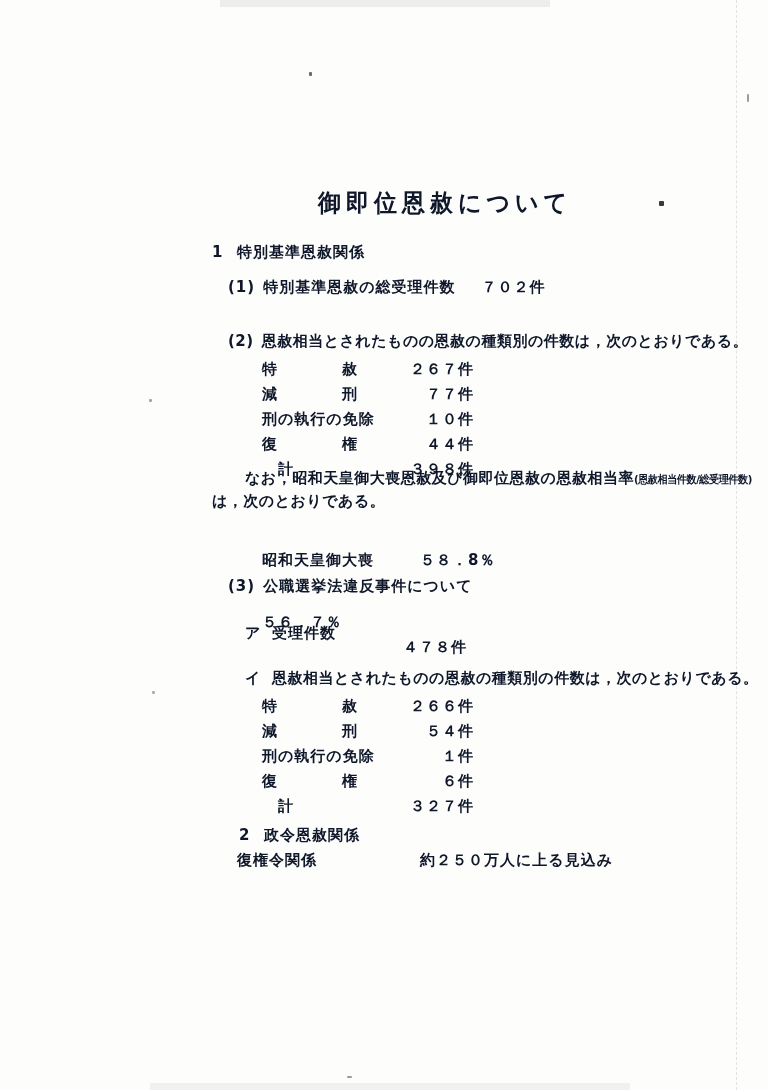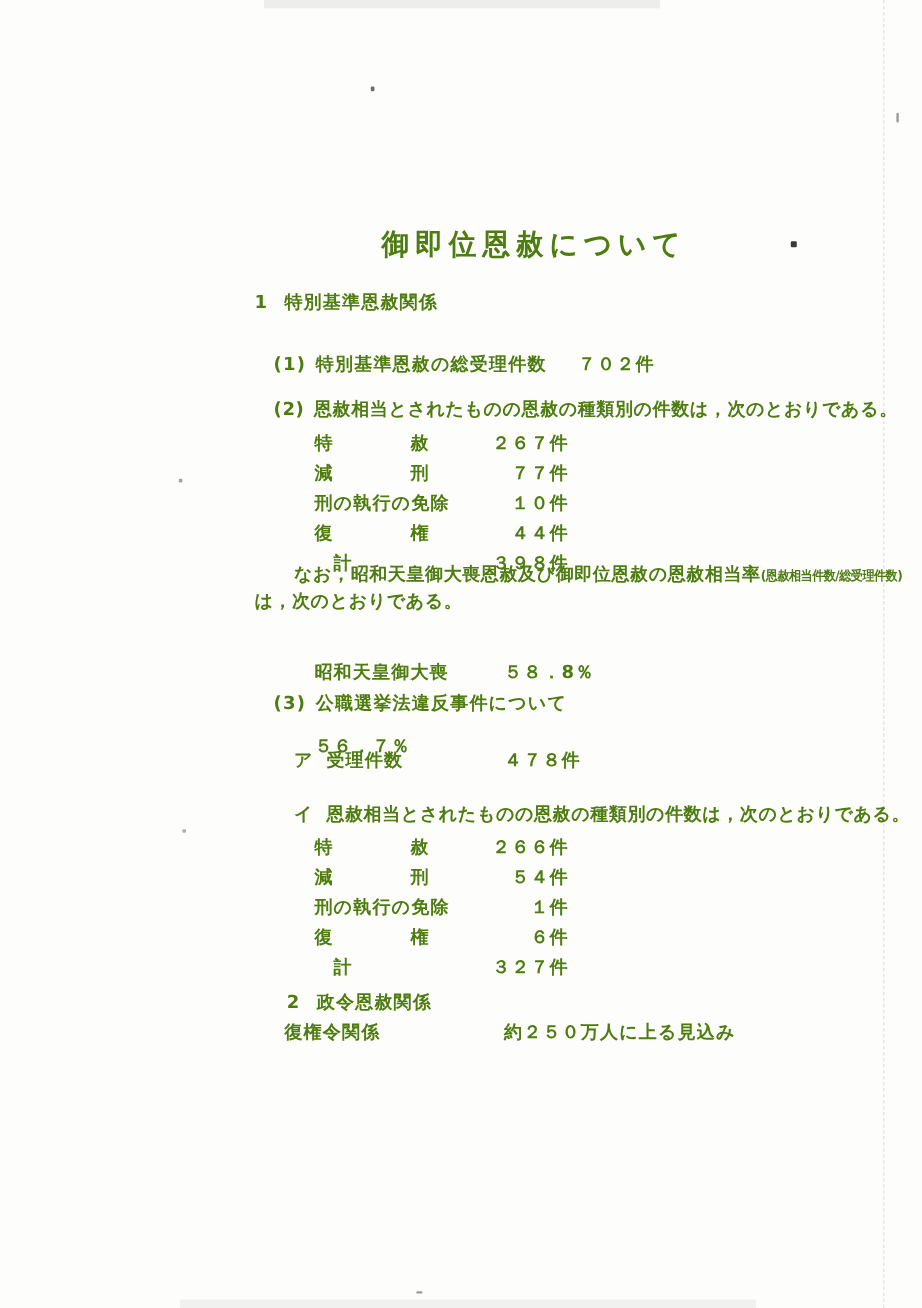--- a/index.html
+++ b/index.html
@@ -6,21 +6,21 @@
   body{
     width:768px;height:1090px;
     background:#ffffff;
     font-family:"DejaVu Sans", sans-serif;
     overflow:hidden;
   }
   .page{
     position:relative;
     width:768px;height:1090px;
     background:#fdfdfc;
-    color:#4d7c0f;
+    color:#0f172a;
     font-weight:700;
     -webkit-font-smoothing:antialiased;
   }
   
   .scan-band-top{position:absolute;left:220px;top:0;width:330px;height:7px;background:#ededed;}
   .scan-band-bottom{position:absolute;left:150px;top:1083px;width:480px;height:7px;background:#f1f1f1;}
   .edge-line{position:absolute;top:0;left:736px;width:0;height:1090px;border-left:1px dashed #d8d8d8;opacity:.7;}
 
   .doc-title{
     position:absolute;left:318px;top:188px;
@@ -80,21 +80,21 @@
   <div class="speck dot-top"></div>
   <div class="speck dot-left1"></div>
   <div class="speck dot-left2"></div>
   <div class="speck dot-bottom"></div>
   <div class="speck tick-right"></div>
 
   <div class="line sec-head" style="left:212px;top:243px;">
     <span class="num">1</span><span>特別基準恩赦関係</span>
   </div>
 
-  <div class="line" style="left:228px;top:294px;">
+  <div class="line" style="left:228px;top:278px;">
     <span class="item-label">(1)</span><span>特別基準恩赦の総受理件数</span><span class="inline-value">７０２件</span>
   </div>
 
   <div class="line" style="left:228px;top:332px;letter-spacing:.5px;">
     <span class="item-label">(2)</span><span>恩赦相当とされたものの恩赦の種類別の件数は，次のとおりである。</span>
   </div>
 
   <div class="amnesty-table" style="top:357px;">
     <div class="t-row">
       <span class="t-label">特　　　　赦</span>
@@ -131,21 +131,21 @@
     <div class="r-row">
       <span class="r-value">５６．７％</span>
     </div>
   </div>
 
   <div class="line" style="left:228px;top:577px;">
     <span class="item-label">(3)</span><span>公職選挙法違反事件について</span>
   </div>
 
   <div class="line" style="left:245px;top:624px;">
-    <span class="kana-label">ア</span><span class="sub-text">受理件数</span><span class="sub-value" style="left:175px;">４７８件</span>
+    <span class="kana-label">ア</span><span class="sub-text">受理件数</span><span class="sub-value" style="left:158px;margin-top:14px;">４７８件</span>
   </div>
 
   <div class="line" style="left:245px;top:669px;letter-spacing:.5px;">
     <span class="kana-label">イ</span><span class="sub-text">恩赦相当とされたものの恩赦の種類別の件数は，次のとおりである。</span>
   </div>
 
   <div class="amnesty-table" style="top:694px;">
     <div class="t-row">
       <span class="t-label">特　　　　赦</span>
       <span class="t-value">２６６件</span>

